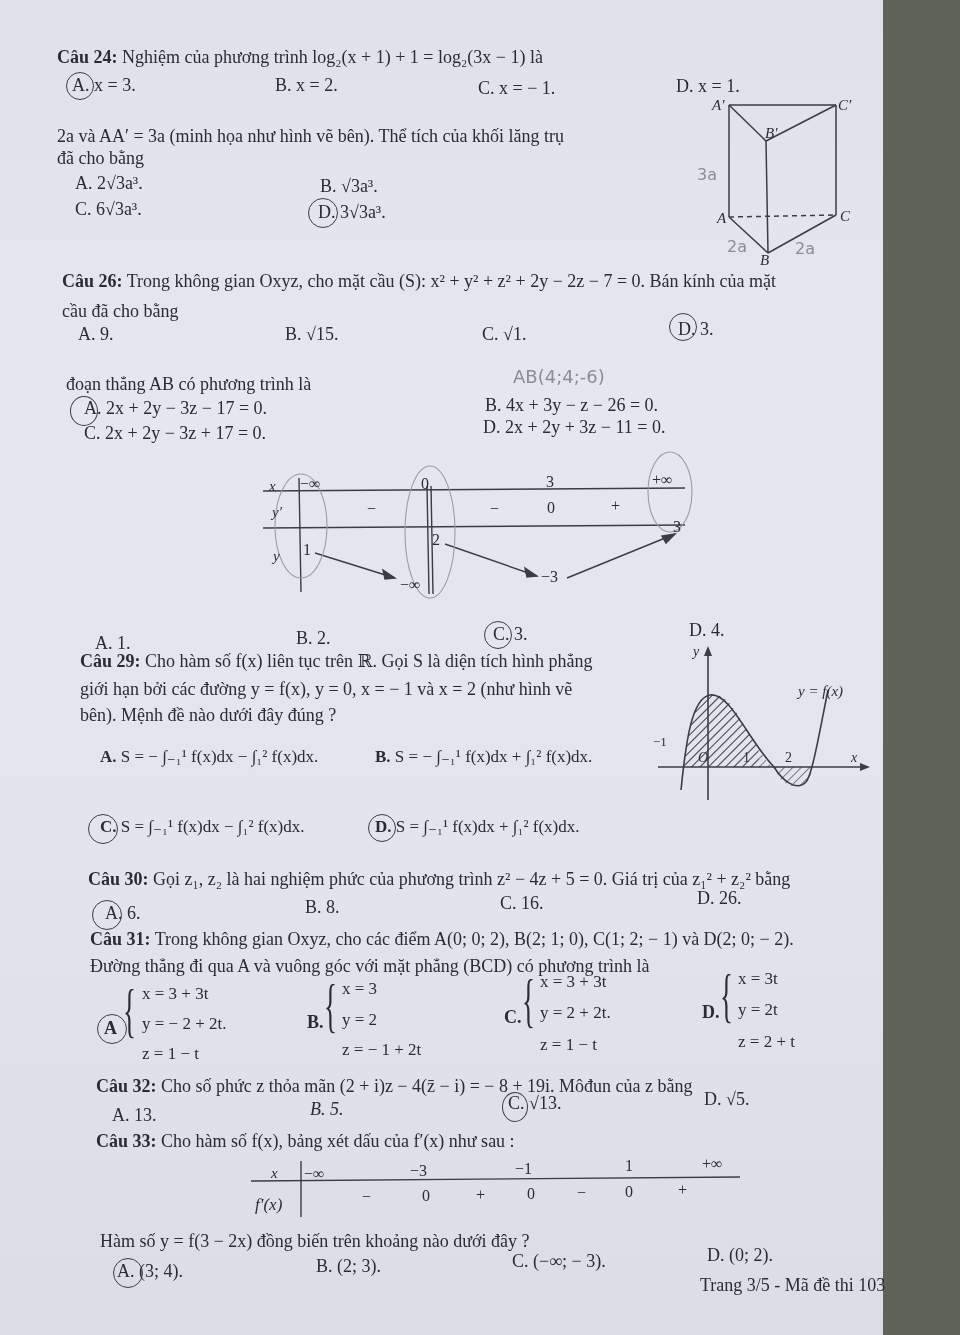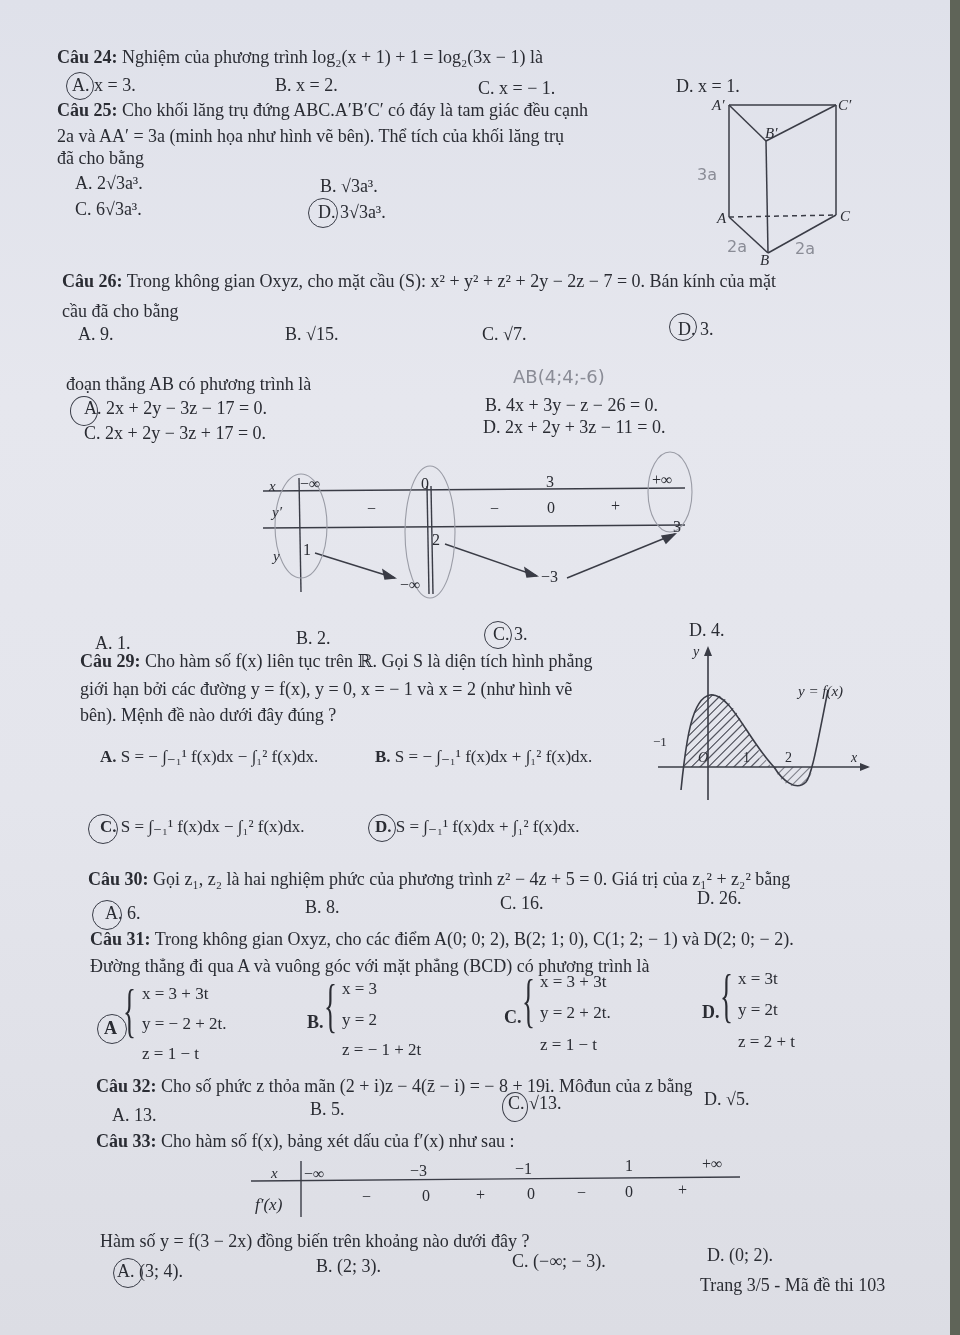--- a/index.html
+++ b/index.html
@@ -3,21 +3,21 @@
 <meta charset="utf-8">
 <style>
   html, body { margin:0; padding:0; }
   body {
     width:960px; height:1335px; position:relative; overflow:hidden;
     background:#5f6458;
     font-family:"Liberation Serif", "DejaVu Serif", serif;
     color:#2a2c33;
   }
   #paper {
-    position:absolute; left:0; top:0; width:950px; height:1335px;
+    position:absolute; left:0; top:0; width:883px; height:1335px;
     background:linear-gradient(180deg,#dfe1ea 0%,#e6e7ee 30%,#e4e5ec 60%,#dcdde4 100%);
   }
   .t { position:absolute; font-size:18px; white-space:nowrap; line-height:1.1; }
   .b { font-weight:bold; }
   .i { font-style:italic; }
   .q { font-weight:bold; }
   .circ { position:absolute; border:1.6px solid #3a3d48; border-radius:50%; }
   .hand { position:absolute; color:#8a8c96; font-family:"DejaVu Sans", sans-serif; font-size:16px; white-space:nowrap; }
   .brace { position:absolute; font-size:60px; font-weight:100; line-height:1; transform:scaleX(0.45); transform-origin:left top; }
   svg { position:absolute; overflow:visible; }
@@ -29,23 +29,20 @@
 
   <div class="t" style="left:57px;top:48px;">
     <span class="q">Câu 24:</span> <span>Nghiệm của phương trình log₂(x + 1) + 1 = log₂(3x − 1) là</span>
   </div>
   <div class="t" style="left:72px;top:76px;">A. x = 3.</div>
   <div class="t" style="left:275px;top:76px;">B. x = 2.</div>
   <div class="t" style="left:478px;top:79px;">C. x = − 1.</div>
   <div class="t" style="left:676px;top:77px;">D. x = 1.</div>
   <div class="circ" style="left:66px;top:72px;width:26px;height:26px;"></div>
 
-  <div class="t" style="left:57px;top:101px;">
-    <span class="q">Câu 25:</span> <span>Cho khối lăng trụ đứng ABC.A′B′C′ có đáy là tam giác đều cạnh</span>
-  </div>
   <div class="t" style="left:57px;top:127px;">2a và AA′ = 3a (minh họa như hình vẽ bên). Thể tích của khối lăng trụ</div>
   <div class="t" style="left:57px;top:149px;">đã cho bằng</div>
   <div class="t" style="left:75px;top:174px;">A. 2√3a³.</div>
   <div class="t" style="left:320px;top:177px;">B. √3a³.</div>
   <div class="t" style="left:75px;top:200px;">C. 6√3a³.</div>
   <div class="t" style="left:318px;top:203px;">D. 3√3a³.</div>
   <div class="circ" style="left:308px;top:198px;width:28px;height:28px;"></div>
 
   <svg style="left:690px;top:95px;" width="180" height="175">
     <g stroke="#3a3c46" stroke-width="1.5" fill="none">
@@ -69,21 +66,21 @@
   <div class="hand" style="left:697px;top:165px;">3a</div>
   <div class="hand" style="left:727px;top:237px;">2a</div>
   <div class="hand" style="left:795px;top:239px;">2a</div>
 
   <div class="t" style="left:62px;top:272px;">
     <span class="q">Câu 26:</span> <span>Trong không gian Oxyz, cho mặt cầu (S): x² + y² + z² + 2y − 2z − 7 = 0. Bán kính của mặt</span>
   </div>
   <div class="t" style="left:62px;top:302px;">cầu đã cho bằng</div>
   <div class="t" style="left:78px;top:325px;">A. 9.</div>
   <div class="t" style="left:285px;top:325px;">B. √15.</div>
-  <div class="t" style="left:482px;top:325px;">C. √7.</div>
+  <div class="t" style="left:482px;top:325px;">C. √1.</div>
   <div class="t" style="left:678px;top:320px;">D. 3.</div>
   <div class="circ" style="left:669px;top:313px;width:26px;height:26px;"></div>
 
   <div class="t" style="left:66px;top:375px;">đoạn thẳng AB có phương trình là</div>
   <div class="hand" style="left:513px;top:366px;font-size:18px;">AB(4;4;-6)</div>
   <div class="t" style="left:84px;top:399px;">A. 2x + 2y − 3z − 17 = 0.</div>
   <div class="t" style="left:485px;top:396px;">B. 4x + 3y − z − 26 = 0.</div>
   <div class="t" style="left:84px;top:424px;">C. 2x + 2y − 3z + 17 = 0.</div>
   <div class="t" style="left:483px;top:418px;">D. 2x + 2y + 3z − 11 = 0.</div>
   <div class="circ" style="left:70px;top:396px;width:26px;height:28px;"></div>
@@ -221,21 +218,21 @@
     <div class="brace" style="left:720px;top:965px;">{</div>
     <div class="t" style="left:738px;top:970px;font-size:17px;">x = 3t</div>
     <div class="t" style="left:738px;top:1001px;font-size:17px;">y = 2t</div>
     <div class="t" style="left:738px;top:1033px;font-size:17px;">z = 2 + t</div>
   </div>
 
   <div class="t" style="left:96px;top:1077px;">
     <span class="q">Câu 32:</span> <span>Cho số phức z thỏa mãn (2 + i)z − 4(z̄ − i) = − 8 + 19i. Môđun của z bằng</span>
   </div>
   <div class="t" style="left:112px;top:1106px;">A. 13.</div>
-  <div class="t" style="left:310px;top:1100px;">B. 5.</div>
+  <div class="t" style="left:310px;top:1100px;font-style:italic;">B. 5.</div>
   <div class="t" style="left:508px;top:1094px;">C. √13.</div>
   <div class="t" style="left:704px;top:1090px;">D. √5.</div>
   <div class="circ" style="left:502px;top:1092px;width:24px;height:28px;"></div>
 
   <div class="t" style="left:96px;top:1132px;">
     <span class="q">Câu 33:</span> <span>Cho hàm số f(x), bảng xét dấu của f′(x) như sau :</span>
   </div>
   <svg style="left:245px;top:1155px;" width="500" height="65">
     <g stroke="#3a3c46" stroke-width="1.4" fill="none">
       <line x1="6" y1="26" x2="495" y2="22"></line>

